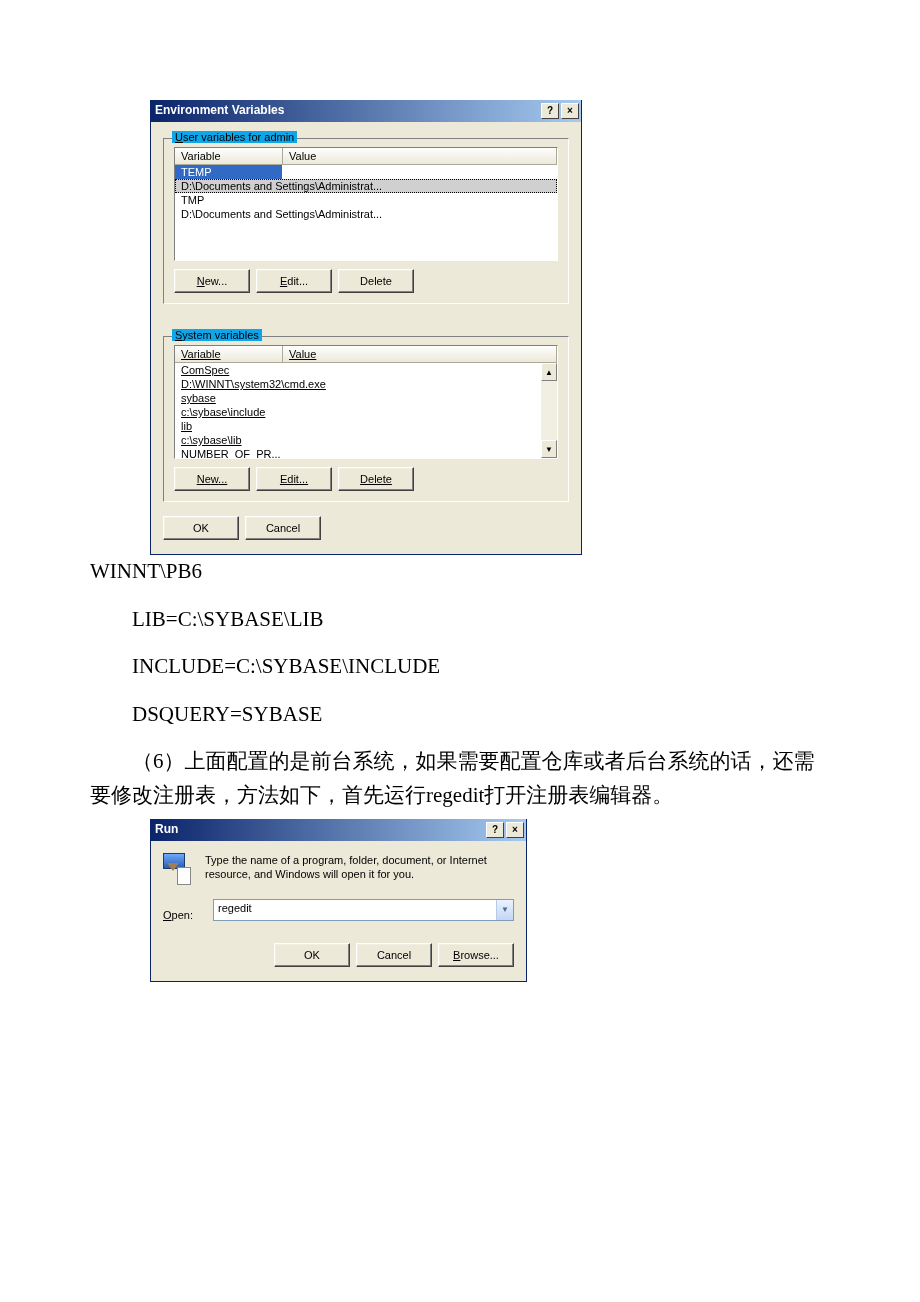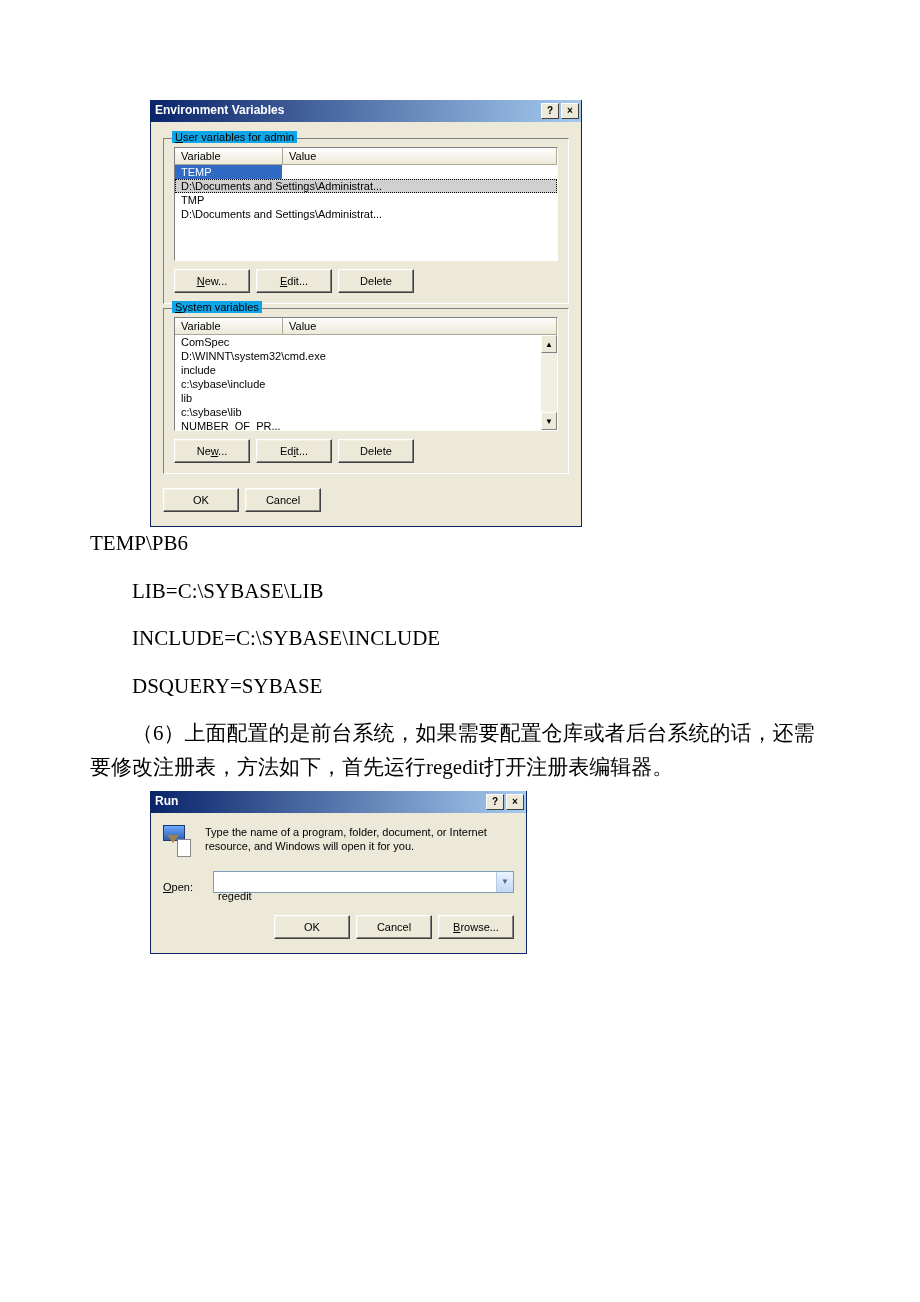--- a/index.html
+++ b/index.html
@@ -166,21 +166,21 @@
     background:#fff; border:1px solid #888;
   }
   .run-desc { flex: 1; line-height: 1.35; }
   .run-row { display: flex; align-items: flex-end; margin-top: 14px; gap: 8px; }
   .run-label { width: 42px; }
   .combo {
     flex: 1; display: flex; height: 20px;
     border: 1px solid #7F9DB9;
     background: #fff;
   }
-  .combo-input { flex:1; padding: 18px 4px; font-size: 11px; }
+  .combo-input { flex:1; padding: 2px 4px; font-size: 11px; }
   .combo-btn {
     width: 16px; background: linear-gradient(#eaf3ff,#c3d6f2);
     border-left: 1px solid #b5cae6;
     display:flex; align-items:center; justify-content:center;
     font-size: 8px; color:#4a6a99;
   }
   .run-btns { display:flex; justify-content:flex-end; gap:6px; margin-top: 22px; }
 </style>
 </head>
 <body>
@@ -217,35 +217,35 @@
           <div class="win-btn">
               <span><span class="underline">N</span>ew...</span>
             </div>
           <div class="win-btn">
               <span><span class="underline">E</span>dit...</span>
             </div>
           <div class="win-btn">Delete</div>
         </div>
       </div>
 
-      <div class="groupbox" style="margin-top:4px;">
+      <div class="groupbox" style="margin-top:32px;text-decoration:underline;">
         <div class="groupbox-label">
           <span class="underline">S</span><span>ystem variables</span>
         </div>
         <div class="listview" style="height:112px;">
           <div class="lv-header">
             <div class="lv-hcell lv-col-var">Variable</div>
             <div class="lv-hcell lv-col-val">Value</div>
           </div>
           <div class="lv-row">
             <div class="lv-cell lv-col-var">ComSpec</div>
             <div class="lv-cell lv-col-val">D:\WINNT\system32\cmd.exe</div>
           </div>
           <div class="lv-row">
-            <div class="lv-cell lv-col-var">include</div>
+            <div class="lv-cell lv-col-var">sybase</div>
             <div class="lv-cell lv-col-val">c:\sybase\include</div>
           </div>
           <div class="lv-row">
             <div class="lv-cell lv-col-var">lib</div>
             <div class="lv-cell lv-col-val">c:\sybase\lib</div>
           </div>
           <div class="lv-row">
             <div class="lv-cell lv-col-var">NUMBER_OF_PR...</div>
             <div class="lv-cell lv-col-val">1</div>
           </div>
@@ -266,21 +266,21 @@
       </div>
 
       <div class="btn-row main">
         <div class="win-btn">OK</div>
         <div class="win-btn">Cancel</div>
       </div>
 
     </div>
   </div>
 
-  <p class="body-text noindent" style="margin-top:0;">TEMP\PB6</p>
+  <p class="body-text noindent" style="margin-top:0;">WINNT\PB6</p>
   <p class="body-text">LIB=C:\SYBASE\LIB</p>
   <p class="body-text">INCLUDE=C:\SYBASE\INCLUDE</p>
   <p class="body-text">DSQUERY=SYBASE</p>
   <p class="body-text">（6）上面配置的是前台系统，如果需要配置仓库或者后台系统的话，还需要修改注册表，方法如下，首先运行regedit打开注册表编辑器。</p>
 
   <div class="run-dialog">
     <div class="titlebar">
       <span class="titlebar-text">Run</span>
       <span class="tb-btn">?</span>
       <span class="tb-btn">×</span>

